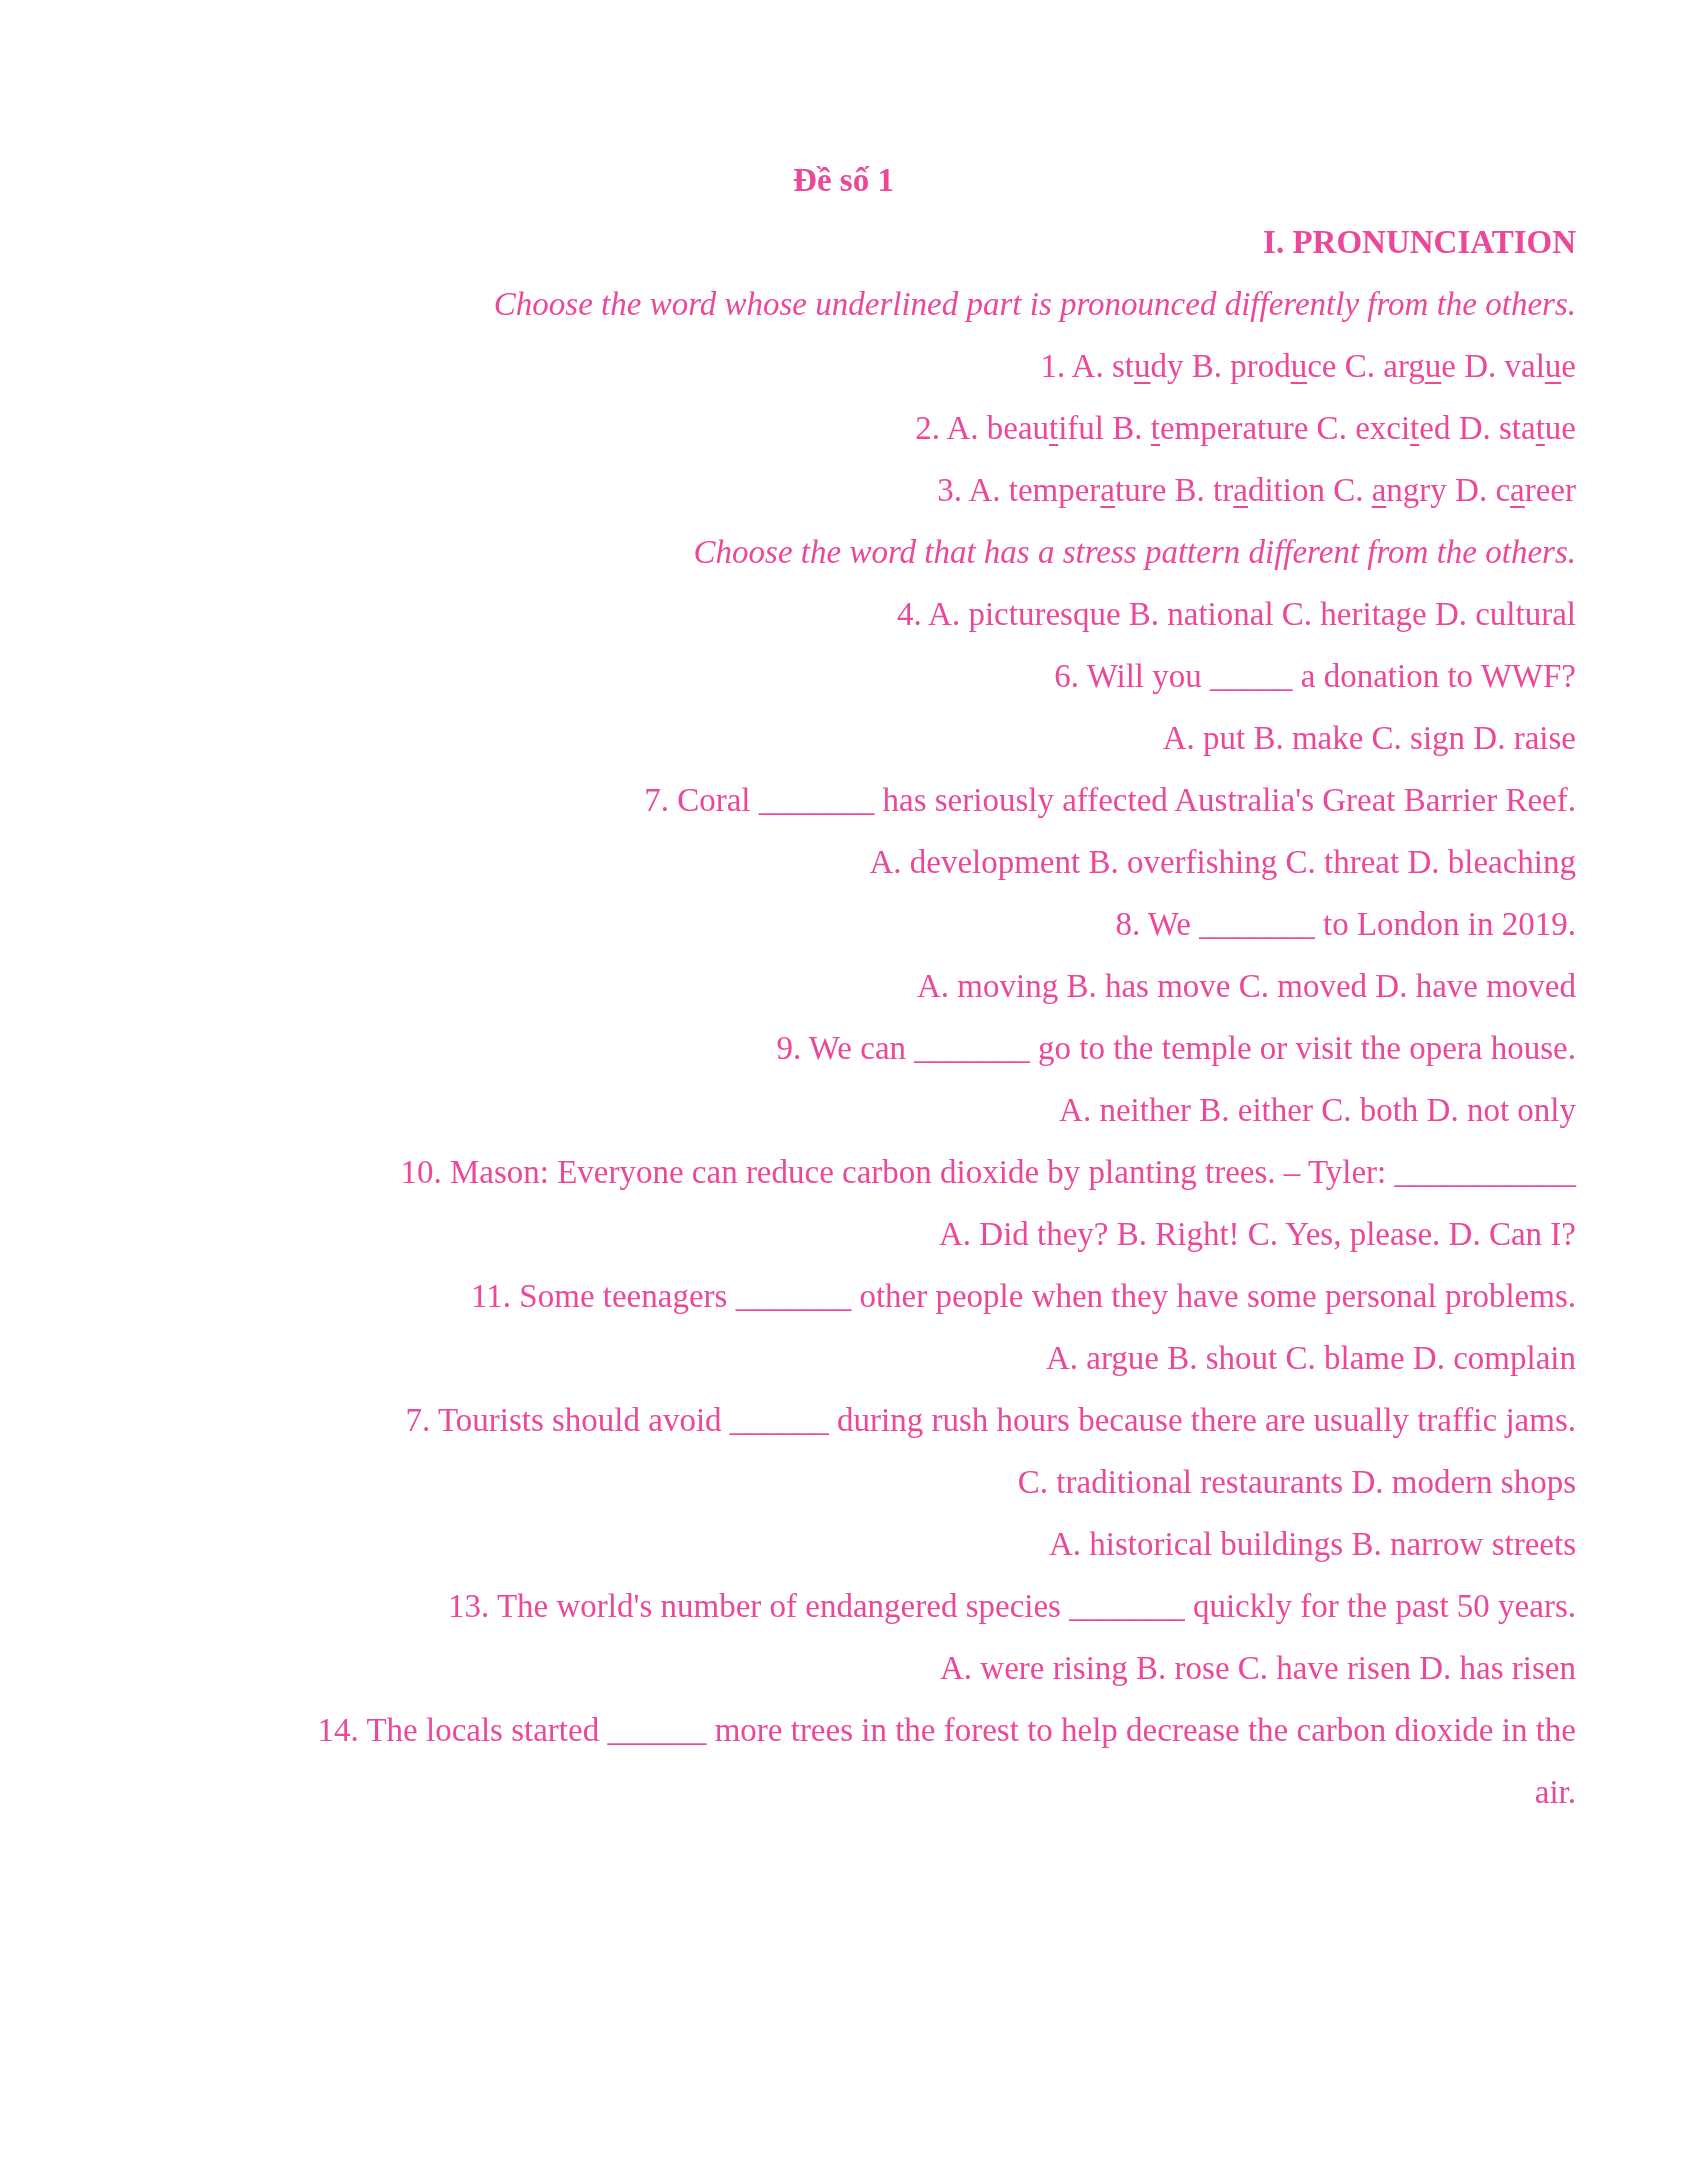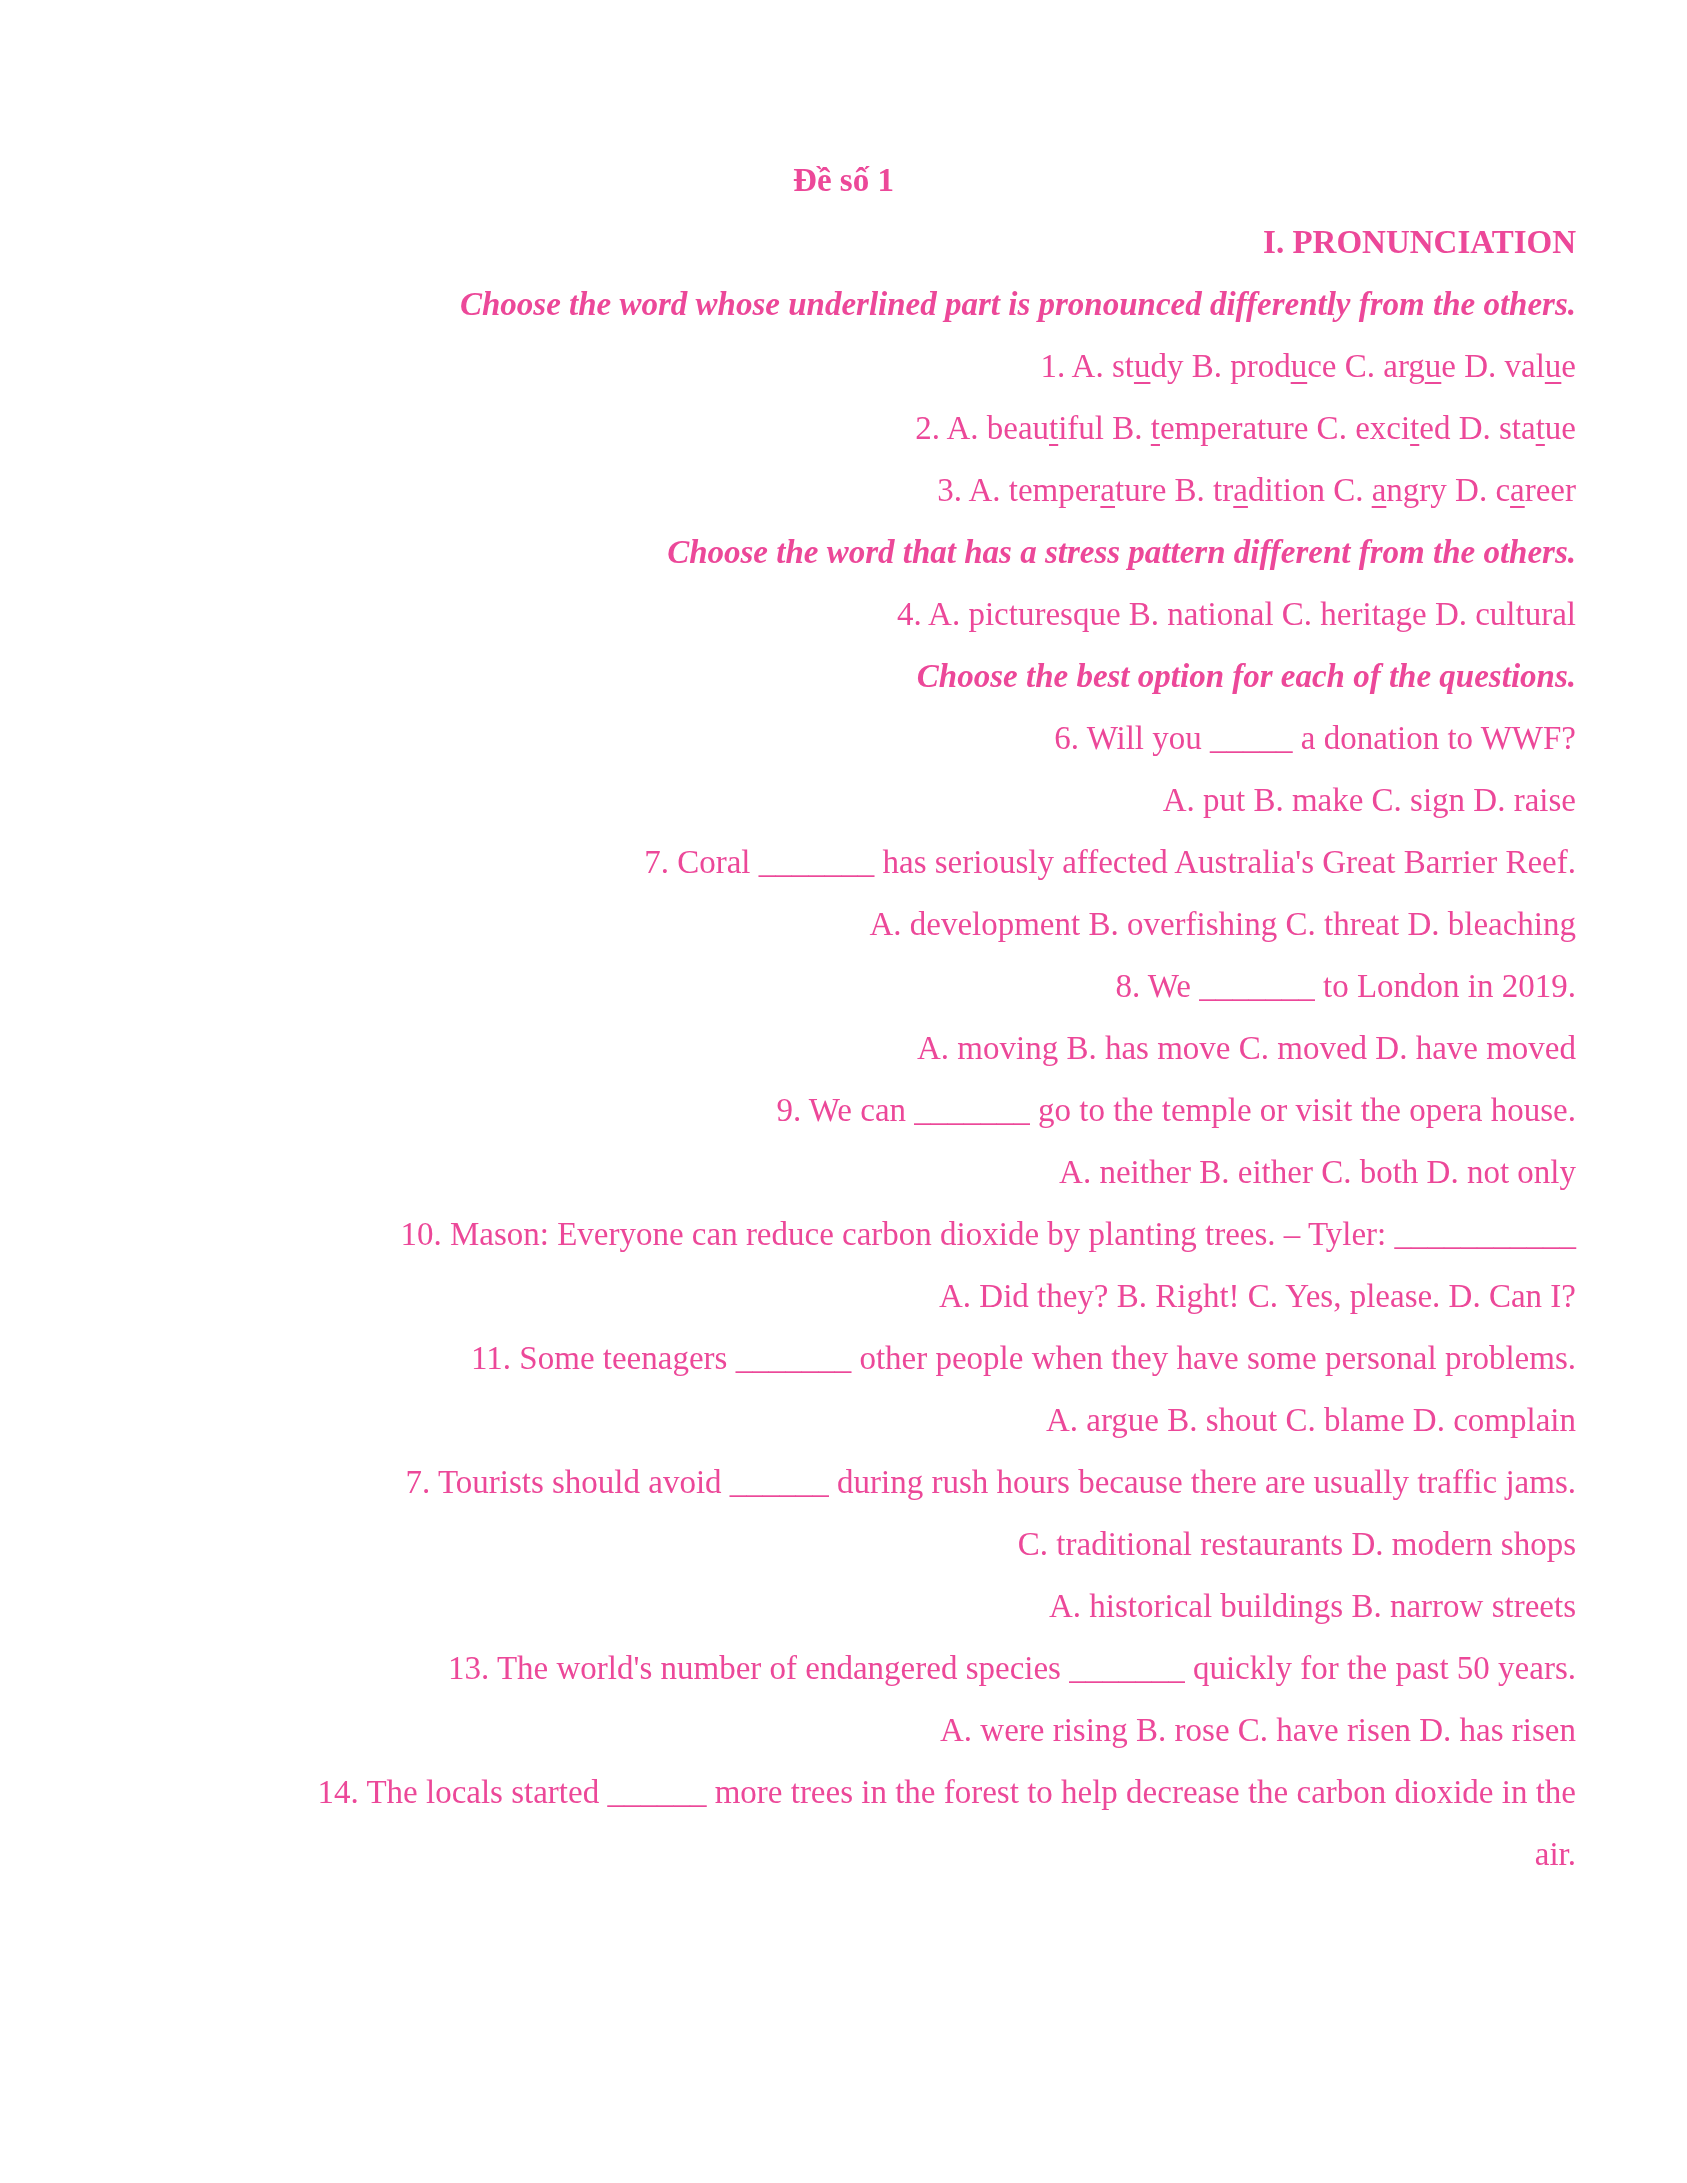--- a/index.html
+++ b/index.html
@@ -24,21 +24,21 @@
     text-align: right;
   }
   p.title {
     text-align: center;
     font-weight: bold;
   }
   p.heading {
     font-weight: bold;
   }
   p.instruction {
-    font-weight: bold;
+    font-weight: normal;
     font-style: italic;
   }
   p.body {
     font-weight: normal;
   }
   span.u {
     text-decoration: underline;
     text-decoration-thickness: 2.4px;
     text-underline-offset: 4.8px;
   }
@@ -49,21 +49,20 @@
 <div class="page">
   <div class="content">
       <p class="title"><span>Đề số 1</span></p>
       <p class="heading"><span>I. PRONUNCIATION</span></p>
       <p class="instruction"><span>Choose the word whose underlined part is pronounced differently from the others.</span></p>
       <p class="body"><span>1. A. st</span><span class="u">u</span><span>dy B. prod</span><span class="u">u</span><span>ce C. arg</span><span class="u">u</span><span>e D. val</span><span class="u">u</span><span>e</span></p>
       <p class="body"><span>2. A. beau</span><span class="u">t</span><span>iful B. </span><span class="u">t</span><span>emperature C. exci</span><span class="u">t</span><span>ed D. sta</span><span class="u">t</span><span>ue</span></p>
       <p class="body"><span>3. A. temper</span><span class="u">a</span><span>ture B. tr</span><span class="u">a</span><span>dition C. </span><span class="u">a</span><span>ngry D. c</span><span class="u">a</span><span>reer</span></p>
       <p class="instruction"><span>Choose the word that has a stress pattern different from the others.</span></p>
       <p class="body"><span>4. A. picturesque B. national C. heritage D. cultural</span></p>
-      <p class="instruction"><span>Choose the best option for each of the questions.</span></p>
       <p class="body"><span>6. Will you _____ a donation to WWF?</span></p>
       <p class="body"><span>A. put B. make C. sign D. raise</span></p>
       <p class="body"><span>7. Coral _______ has seriously affected Australia's Great Barrier Reef.</span></p>
       <p class="body"><span>A. development B. overfishing C. threat D. bleaching</span></p>
       <p class="body"><span>8. We _______ to London in 2019.</span></p>
       <p class="body"><span>A. moving B. has move C. moved D. have moved</span></p>
       <p class="body"><span>9. We can _______ go to the temple or visit the opera house.</span></p>
       <p class="body"><span>A. neither B. either C. both D. not only</span></p>
       <p class="body"><span>10. Mason: Everyone can reduce carbon dioxide by planting trees. – Tyler: ___________</span></p>
       <p class="body"><span>A. Did they? B. Right! C. Yes, please. D. Can I?</span></p>

